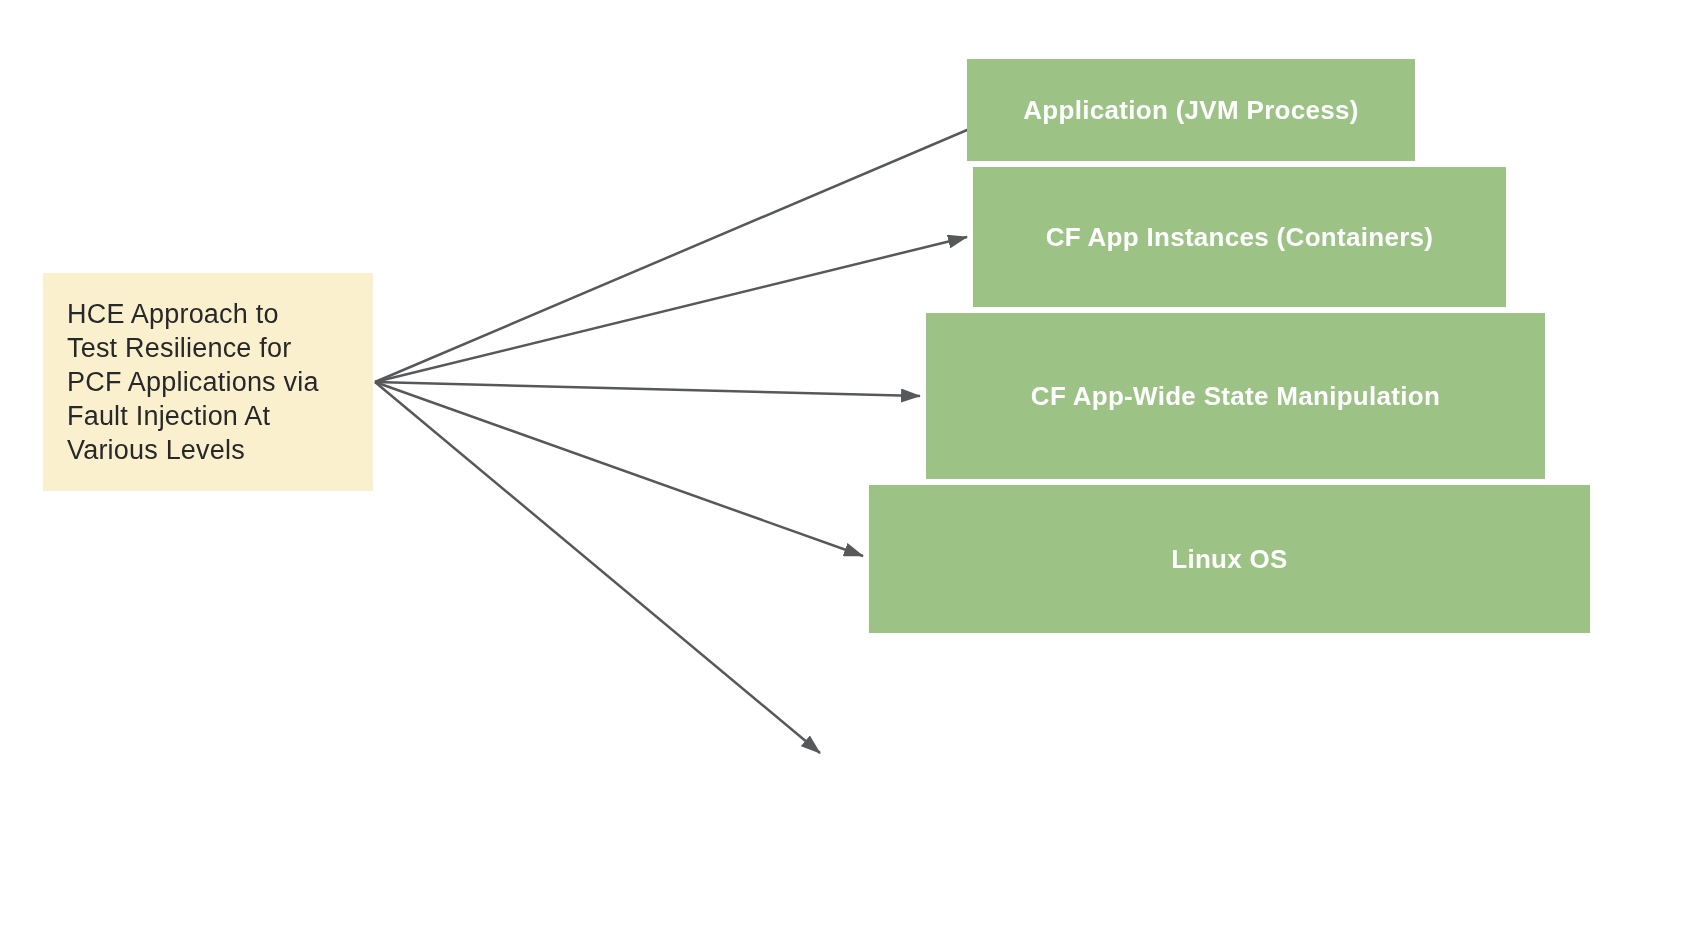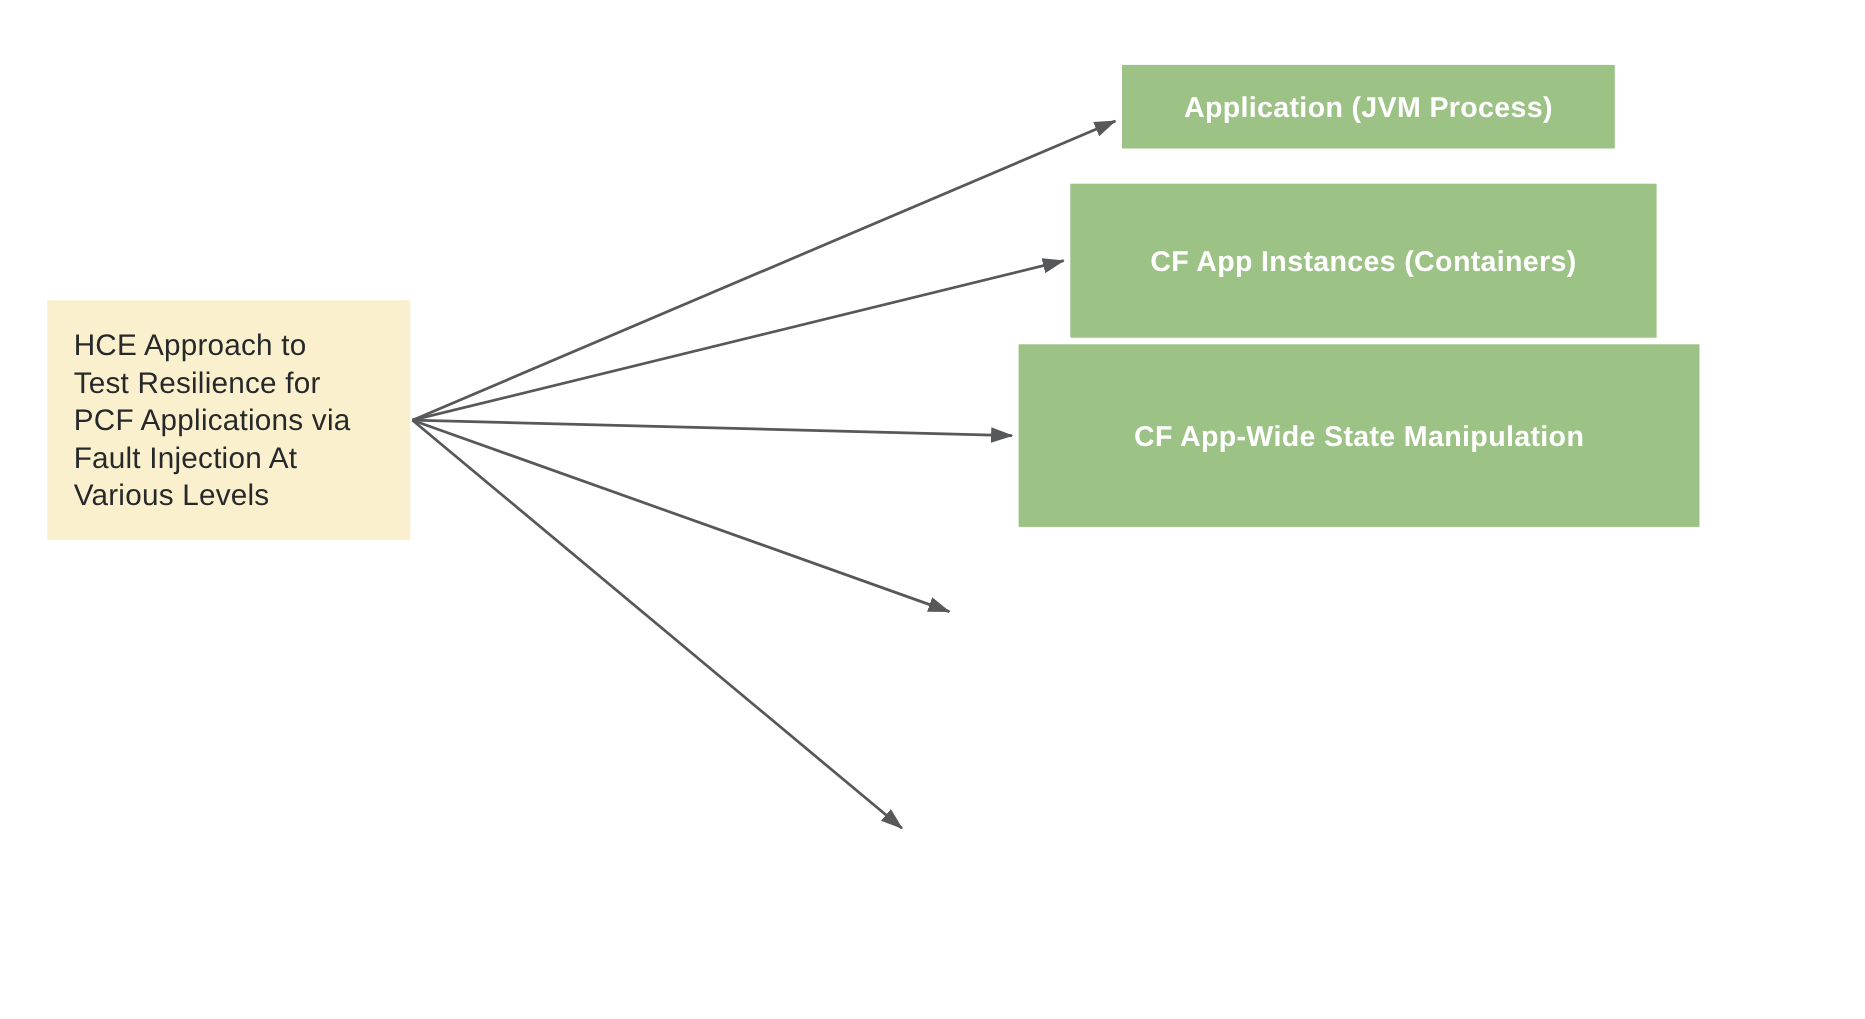--- a/index.html
+++ b/index.html
@@ -56,21 +56,21 @@
     justify-content: center;
     box-sizing: border-box;
     text-align: center;
   }
   .level-label {
     color: #FFFFFF;
     font-weight: bold;
     font-size: 26px;
     letter-spacing: 0.3px;
   }
-  .level-1 { left: 1020px; top:  59px; width: 448px; height: 76px; }
+  .level-1 { left: 967px; top:  59px; width: 448px; height: 102px; }
   .level-2 { left:  973px; top: 167px; width: 533px; height: 140px; text-align: right; }
   .level-3 { left:  926px; top: 313px; width: 619px; height: 166px; }
   .level-4 { left:  869px; top: 485px; width: 721px; height: 148px; }
   .level-5 { left:  826px; top: 639px; width: 820px; height: 235px; }
 </style>
 </head>
 <body>
 
 <div class="canvas">
 
@@ -100,15 +100,18 @@
   </div>
 
   <div class="level-box level-2">
     <span class="level-label">CF App Instances (Containers)</span>
   </div>
 
   <div class="level-box level-3">
     <span class="level-label">CF App-Wide State Manipulation</span>
   </div>
 
+  <div class="level-box level-4">
+    <span class="level-label">Linux OS</span>
+  </div>
 
 
 </div>
 
 </body></html>

